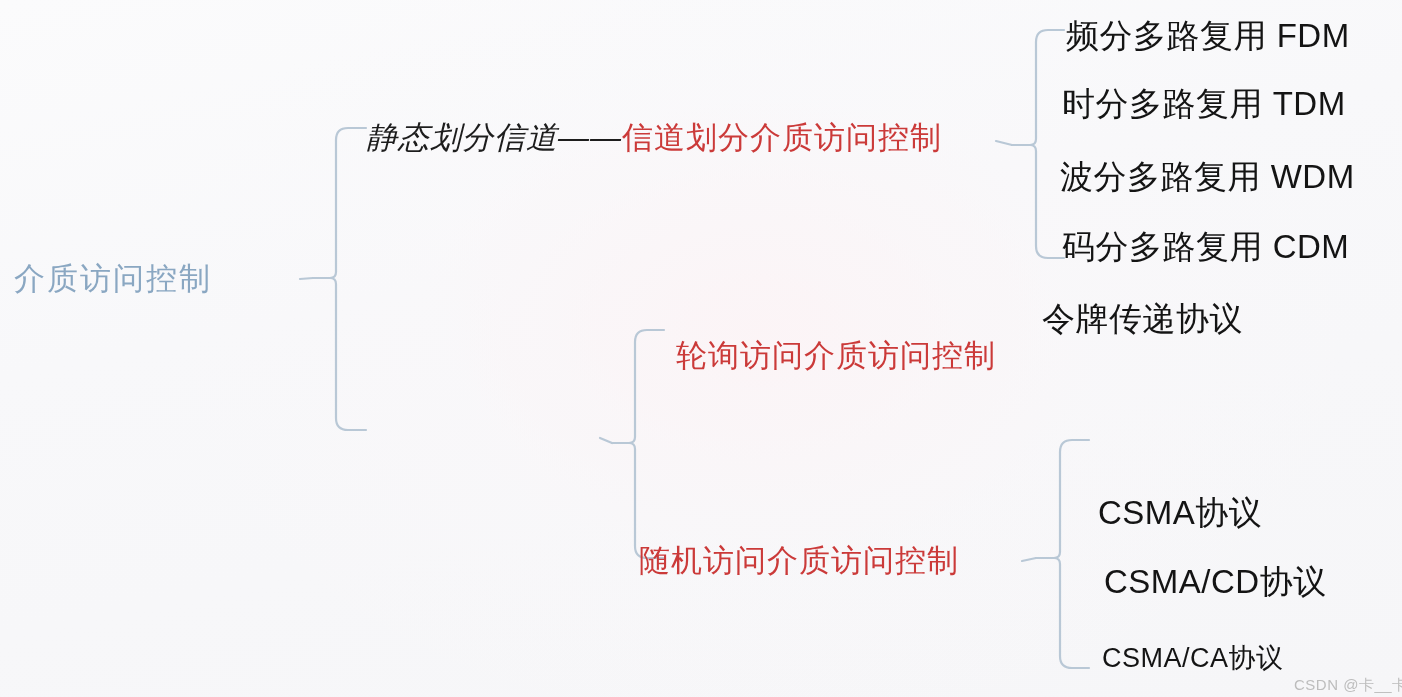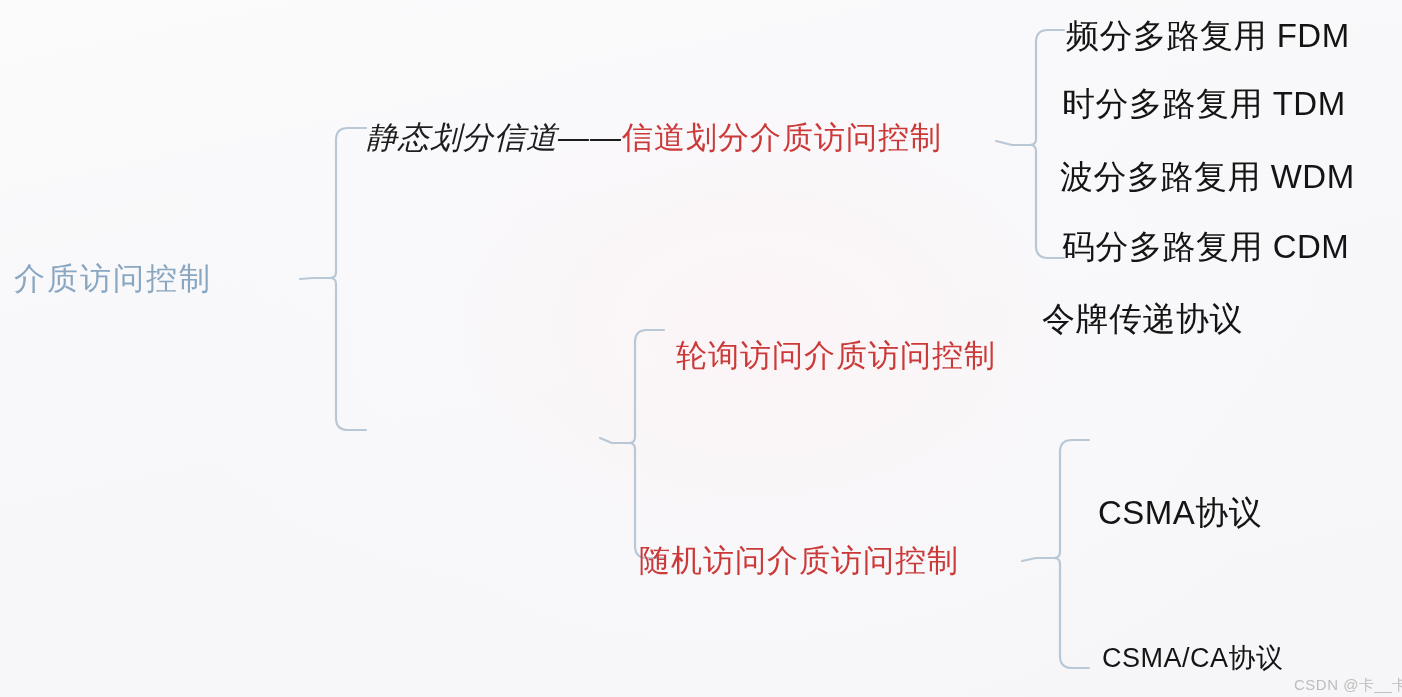--- a/index.html
+++ b/index.html
@@ -116,17 +116,18 @@
   <div class="node node-leaf" style="left:1060px; top:176px;">波分多路复用 WDM</div>
   <div class="node node-leaf" style="left:1062px; top:246px;">码分多路复用 CDM</div>
 
 
   <div class="node node-red" style="left:676px; top:338px;margin-top:17px;">轮询访问介质访问控制</div>
   <div class="node node-leaf" style="left:1042px; top:318px;">令牌传递协议</div>
 
   <div class="node node-red" style="left:639px; top:560px;">随机访问介质访问控制</div>
 
   <div class="node node-leaf" style="left:1098px; top:512px;">CSMA协议</div>
+  <div class="node node-leaf" style="left:1104px; top:581px;">CSMA/CD协议</div>
   <div class="node node-leaf-sm" style="left:1102px; top:658px;">CSMA/CA协议</div>
 
   <div class="watermark" style="left:1277px; top:676px;">CSDN @卡__卡</div>
 
 </div>
 
 </body></html>

